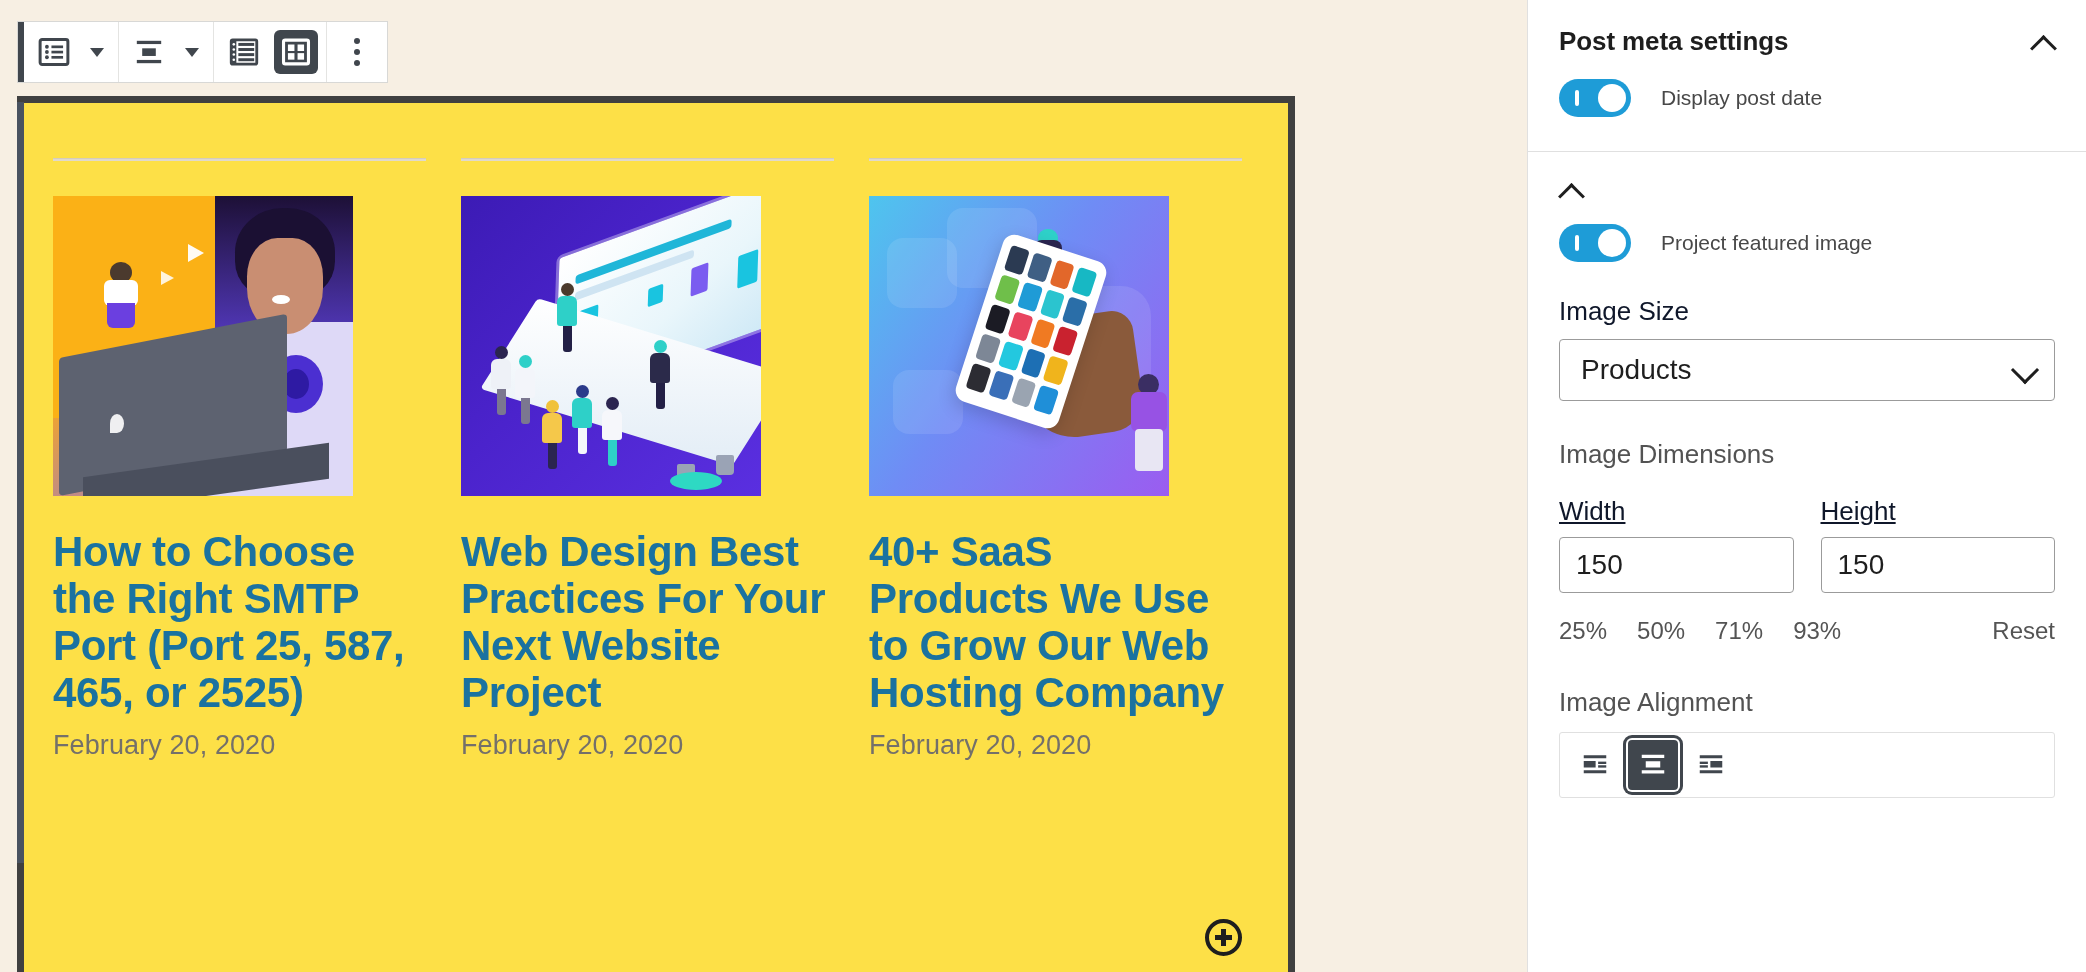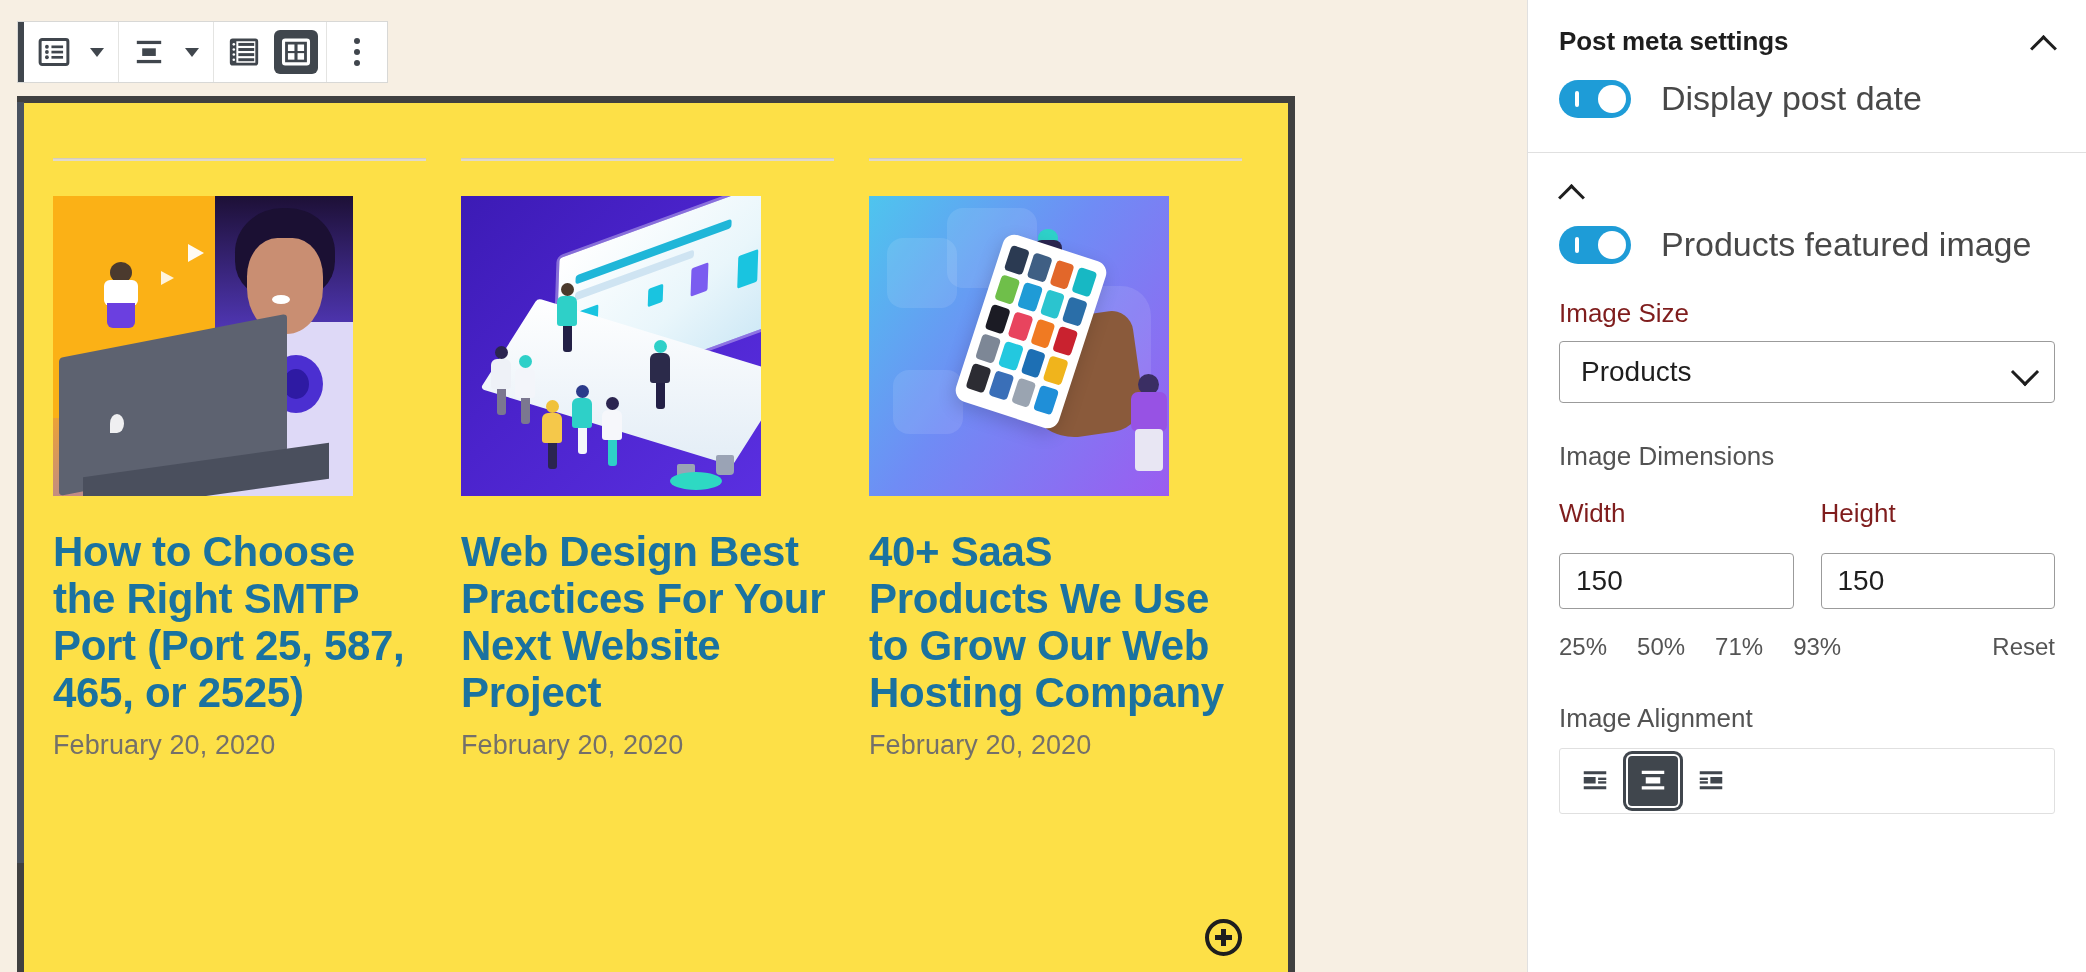--- a/index.html
+++ b/index.html
@@ -226,38 +226,38 @@
     transform: rotate(45deg);
   }
 
   .toggle-row { display: flex; align-items: center; gap: 30px; padding-bottom: 34px; }
   .toggle {
     width: 72px; height: 38px; border-radius: 19px;
     background: #1e9cd7; position: relative; cursor: pointer; flex: 0 0 auto;
   }
   .toggle .knob { position: absolute; right: 5px; top: 5px; width: 28px; height: 28px; border-radius: 50%; background: #fff; }
   .toggle .bar  { position: absolute; left: 16px; top: 11px; width: 4px; height: 16px; border-radius: 2px; background: #fff; }
-  .toggle-label { font-size: 34px; color: #484848; }
-
-  .field-label { font-size: 26px; color: #7f1d1d; margin-bottom: 12px; }
+  .toggle-label { font-size: 21px; color: #484848; }
+
+  .field-label { font-size: 26px; color: #0f172a; margin-bottom: 12px; }
   .select-box {
     width: 100%; height: 62px;
     border: 1px solid #9b9b9b; border-radius: 4px;
     background: #fff;
     display: flex; align-items: center; justify-content: space-between;
     padding: 0 15px 0 21px;
     margin-bottom: 38px;
     cursor: pointer;
   }
   .select-value { font-size: 28px; color: #1e1e1e; }
 
   .group-label { font-size: 26px; color: #535353; margin-bottom: 26px; }
   .dim-row { display: flex; gap: 27px; margin-bottom: 18px; }
   .dim-field { flex: 1 1 0; }
-  .dim-field .field-label { margin-bottom: 24px; }
+  .dim-field .field-label { margin-bottom: 10px; text-decoration: underline; }
   .dim-input {
     width: 100%; height: 56px;
     border: 1px solid #9b9b9b; border-radius: 4px;
     background: #fff;
     font-family: "Liberation Sans", sans-serif;
     font-size: 28px; color: #1e1e1e;
     padding: 0 16px;
   }
   .scale-row {
     display: flex; align-items: center; gap: 0;
@@ -543,21 +543,21 @@
     <div class="panel" style="border-bottom:none;">
       <div class="panel-head">
         <span class="chev-up"></span>
       </div>
 
       <div class="toggle-row">
         <span class="toggle">
           <span class="bar"></span>
           <span class="knob"></span>
         </span>
-        <span class="toggle-label">Products featured image</span>
+        <span class="toggle-label">Project featured image</span>
       </div>
 
       <div class="field-label">Image Size</div>
       <div class="select-box">
         <span class="select-value">Products</span>
         <span class="chev-down-s"></span>
       </div>
 
       <div class="group-label">Image Dimensions</div>
 

